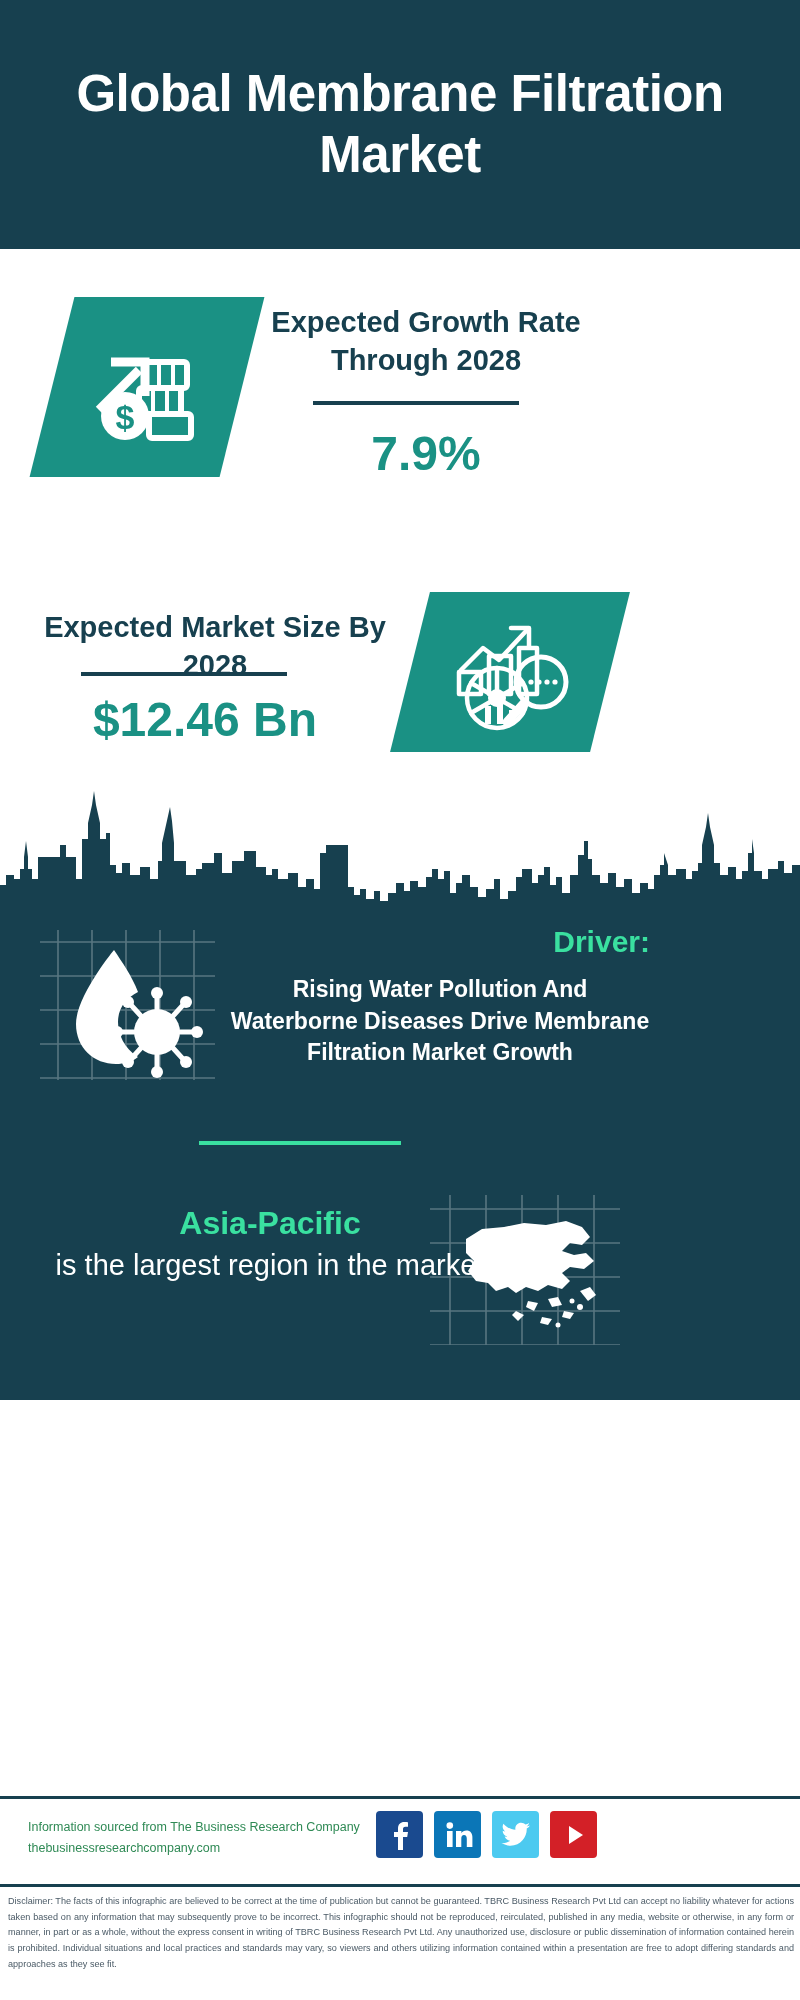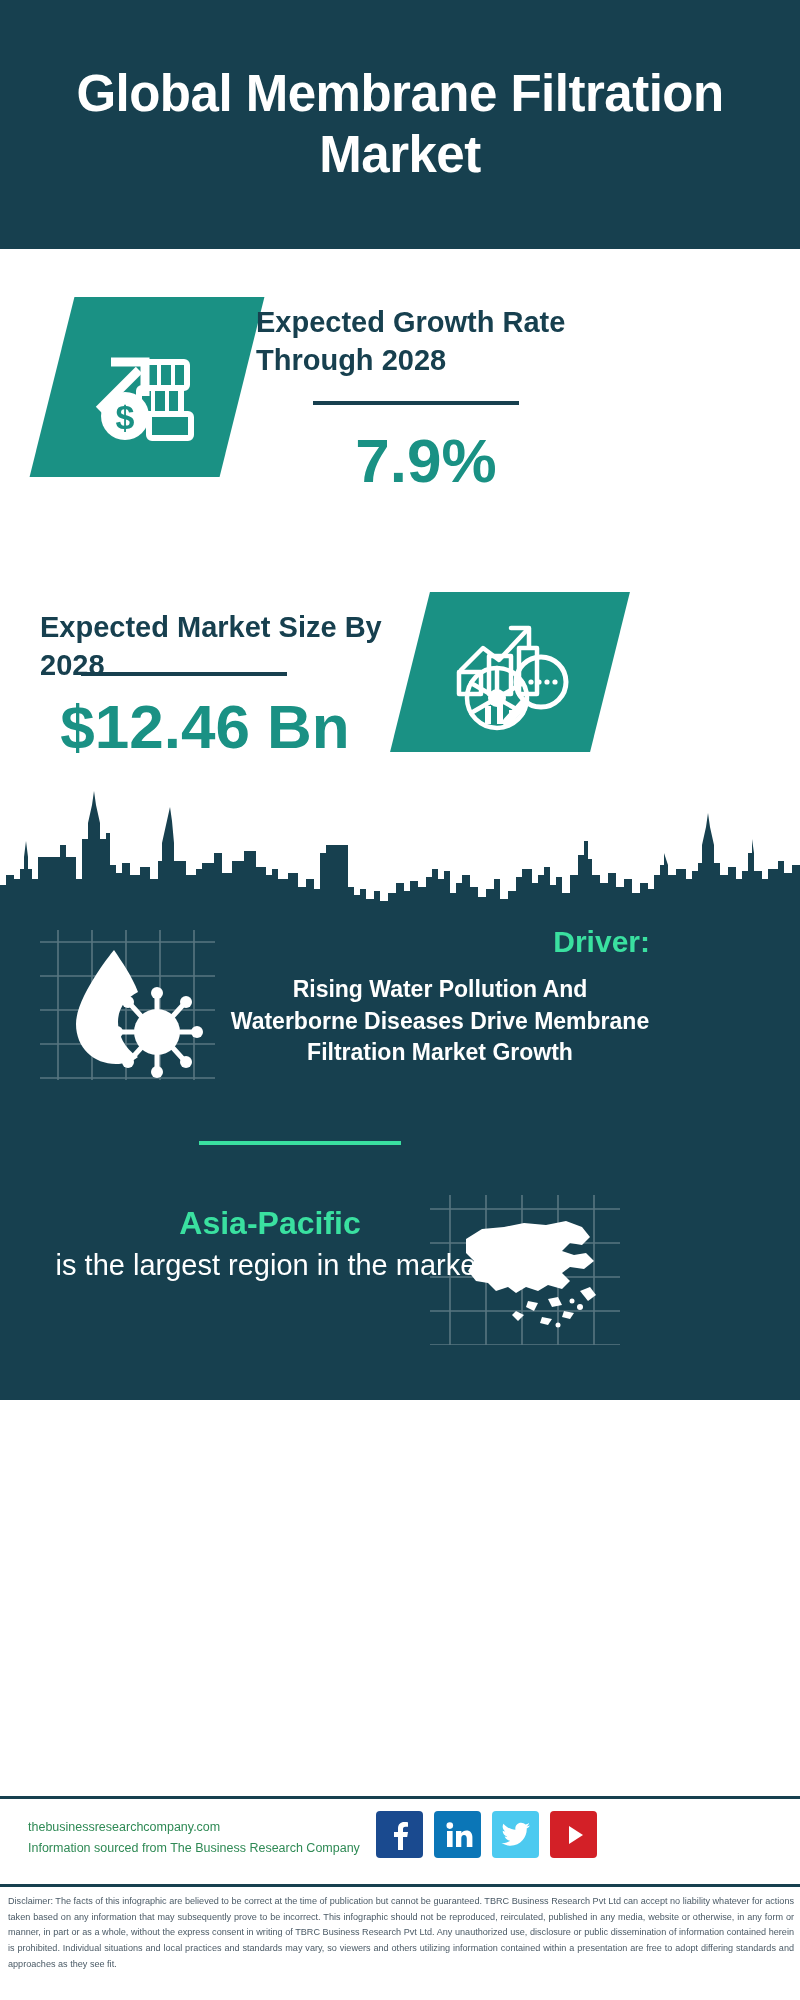--- a/index.html
+++ b/index.html
@@ -57,30 +57,31 @@
   #tile-growth { left: 52px; top: 297px; width: 190px; height: 180px; }
   #tile-market { left: 410px; top: 592px; width: 200px; height: 160px; }
 
   
   .stat-label {
     position: absolute;
     color: #17404f;
     font-size: 29px;
     font-weight: bold;
     line-height: 1.3;
+    text-align: center;
   }
   .stat-rule {
     position: absolute;
     height: 4px;
     background: #17404f;
   }
   .stat-value {
     position: absolute;
     color: #1a9184;
-    font-size: 62px;
+    font-size: 48px;
     font-weight: bold;
     text-align: center;
     line-height: 1;
   }
 
   #growth-label { left: 256px; top: 304px; width: 340px; }
   #growth-rule  { left: 313px; top: 401px; width: 206px; }
   #growth-value { left: 256px; top: 430px; width: 340px; }
 
   #market-label { left: 40px; top: 574px; width: 350px; margin-top: 35px; }
@@ -362,22 +363,22 @@
         <circle cx="150" cy="112" r="3"></circle>
         <circle cx="142" cy="106" r="2.5"></circle>
         <circle cx="128" cy="130" r="2.5"></circle>
       </g>
     </svg>
   </div>
 
   <div class="footer-rule-top"></div>
 
   <div class="source-text">
+    <div>Information sourced from The Business Research Company</div>
     <div>thebusinessresearchcompany.com</div>
-    <div>Information sourced from The Business Research Company</div>
   </div>
 
   <div class="social-row">
     <div class="social-btn sb-facebook">
       <svg width="24" height="30" viewBox="0 0 24 30">
           <path fill="#ffffff" d="M15 30 V17 h4.2 l0.8 -5 H15 V9.2 c0 -1.5 0.4 -2.4 2.5 -2.4 H20 V2.2 C19.6 2.1 18 2 16.2 2 12.6 2 10 4.2 10 8.6 V12 H6 v5 h4 v13 z"></path>
         </svg>
     </div>
     <div class="social-btn sb-linkedin">
       <svg width="30" height="30" viewBox="0 0 30 30">

